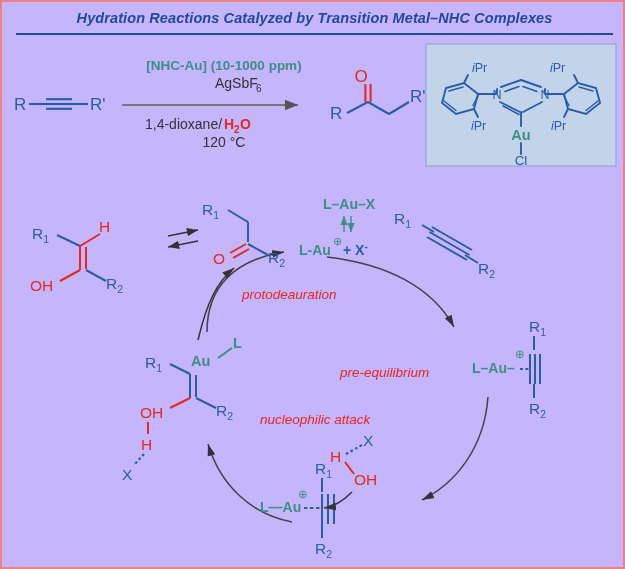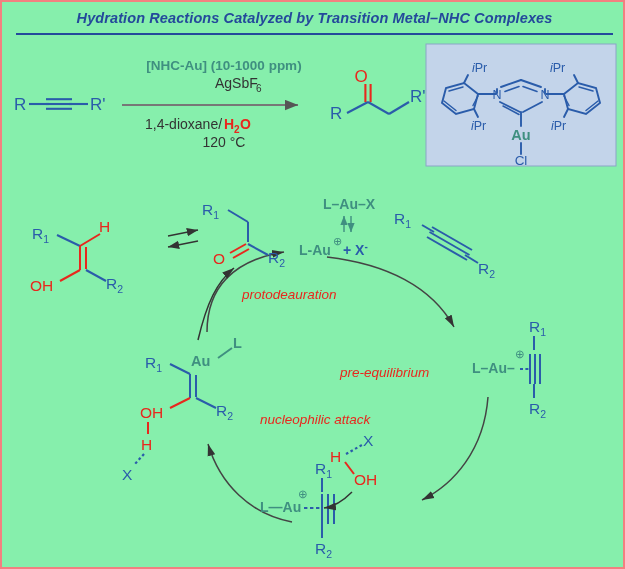--- a/index.html
+++ b/index.html
@@ -1,19 +1,19 @@
 <!DOCTYPE html>
 <html><head>
 <meta charset="utf-8">
 <style>
   html,body{margin:0;padding:0;background:#ffffff;}
   body{font-family:"Liberation Sans",sans-serif;}
   #frame{
     position:relative;width:625px;height:569px;box-sizing:border-box;
-    border:2px solid #f28080;background:#86efac;overflow:hidden;
+    border:2px solid #f28080;background:#c4b5fd;overflow:hidden;
   }
   #title{
     position:absolute;left:0;top:8px;width:625px;text-align:center;
     font-size:14.5px;font-style:italic;font-weight:bold;color:#24499b;
     letter-spacing:.1px;
   }
   #titlerule{
     position:absolute;left:14px;top:31px;width:597px;height:1.6px;background:#24499b;
   }
   svg{position:absolute;left:0;top:0;}

